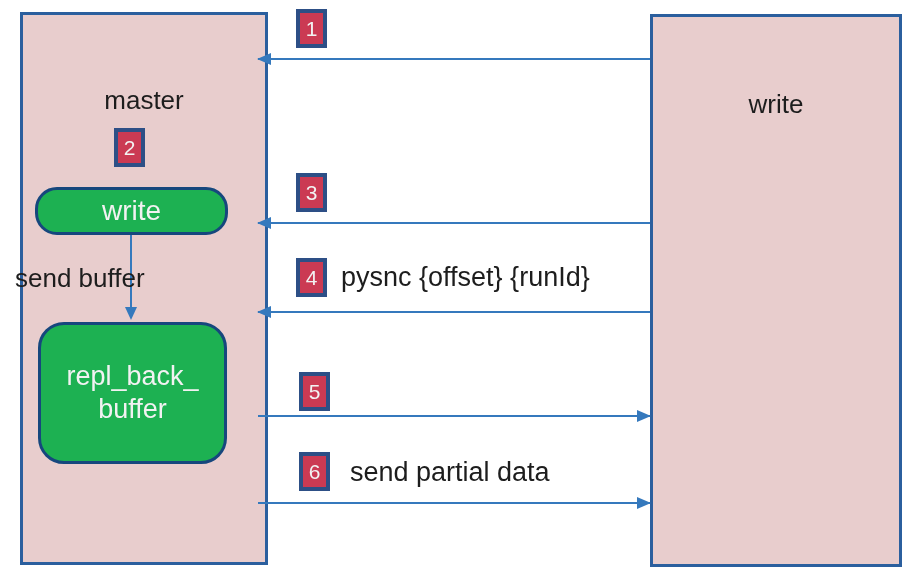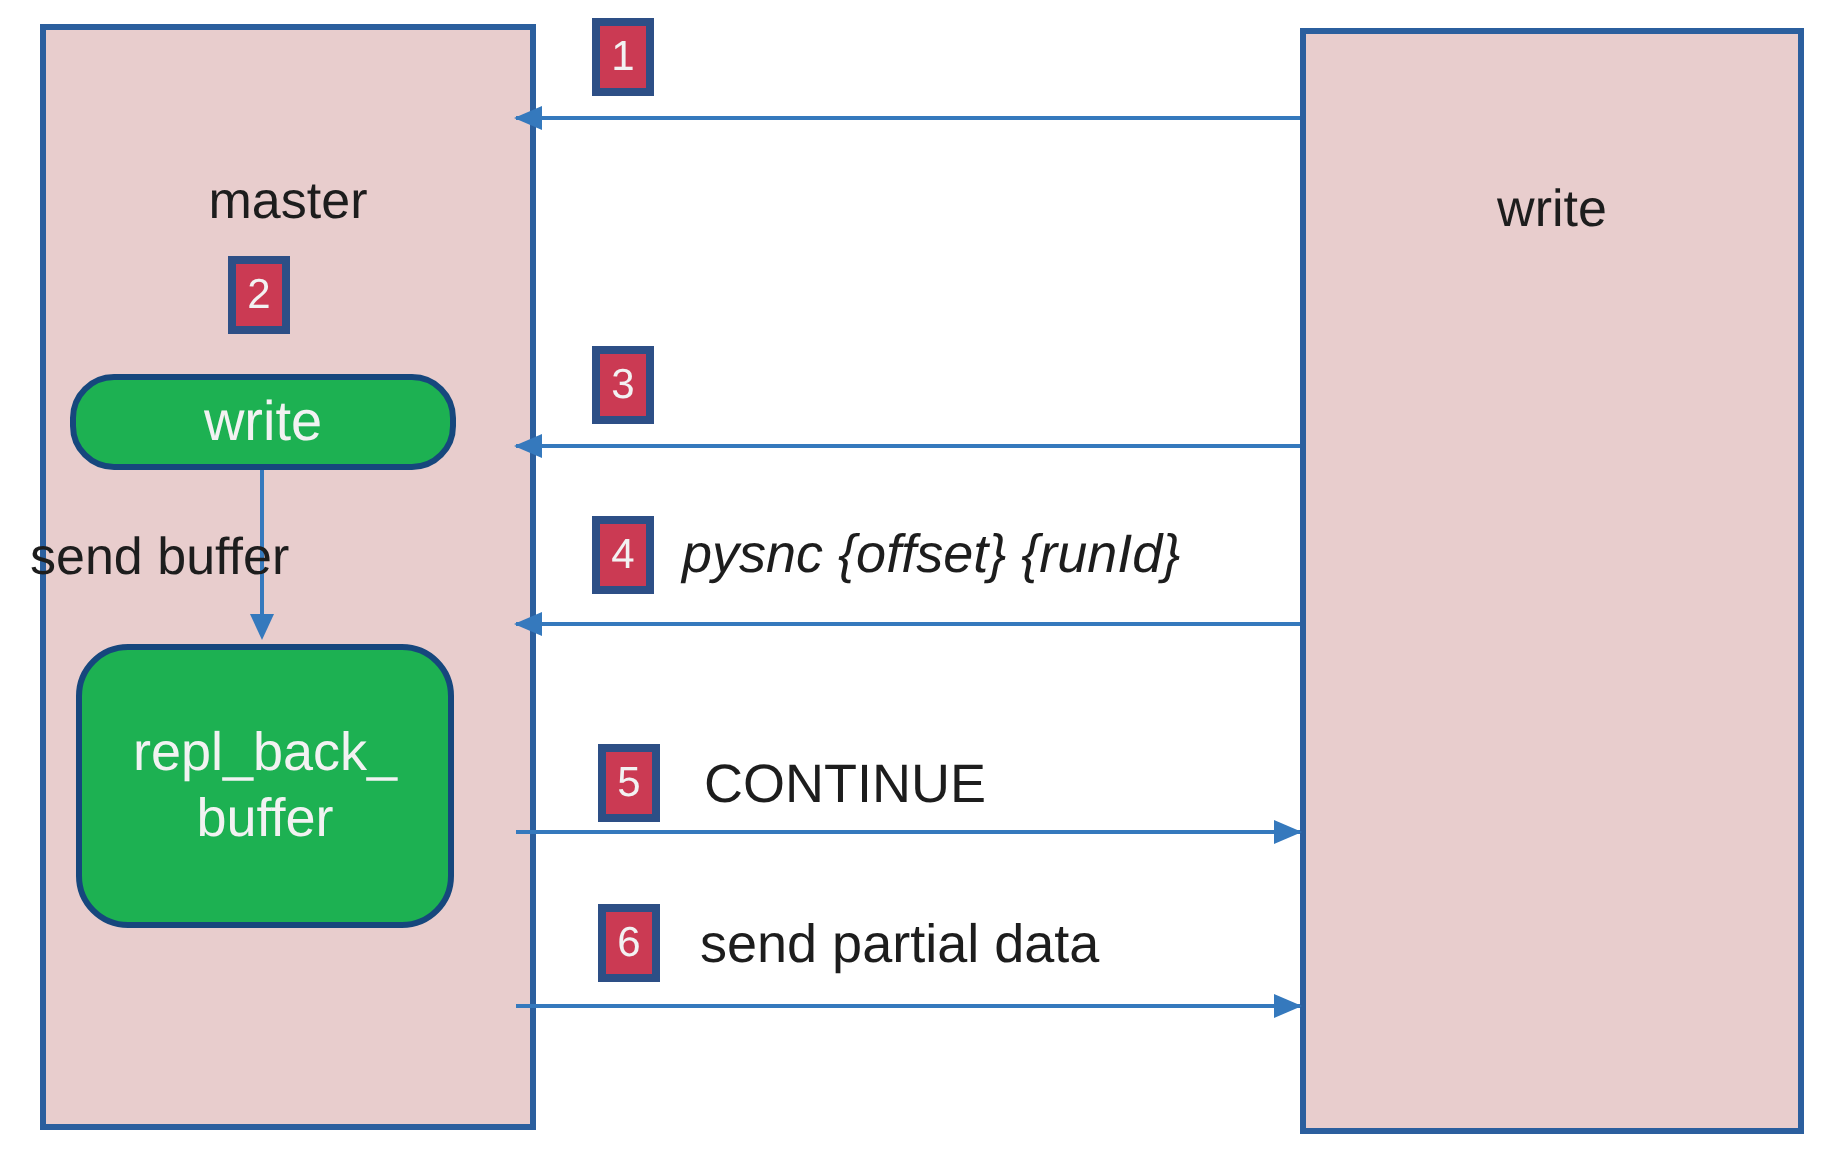--- a/index.html
+++ b/index.html
@@ -58,21 +58,21 @@
   .msg-label {
     position: absolute;
     height: 34px;
     line-height: 34px;
     font-size: 27px;
     color: var(--text);
     white-space: nowrap;
   }
   .msg-label.m1 { left: 341px; top: 11px; }
   .msg-label.m3 { left: 341px; top: 175px; }
-  .msg-label.m4 { left: 341px; top: 260px; font-style: italic; }
+  .msg-label.m4 { left: 341px; top: 260px; }
   .msg-label.m5 { left: 352px; top: 375px; }
   .msg-label.m6 { left: 350px; top: 455px; }
 
   
   .hline {
     position: absolute;
     left: 258px;
     width: 392px;
     height: 2px;
     background: var(--arrow);
@@ -186,21 +186,20 @@
   <div class="badge b3">3</div>
   <div class="hline a3"></div>
   <div class="head-left a3"></div>
 
   <div class="badge b4">4</div>
   <div class="msg-label m4">pysnc {offset} {runId}</div>
   <div class="hline a4"></div>
   <div class="head-left a4"></div>
 
   <div class="badge b5">5</div>
-  <div class="msg-label m5">CONTINUE</div>
   <div class="hline a5"></div>
   <div class="head-right a5"></div>
 
   <div class="badge b6">6</div>
   <div class="msg-label m6">send partial data</div>
   <div class="hline a6"></div>
   <div class="head-right a6"></div>
 
 </div>
 

